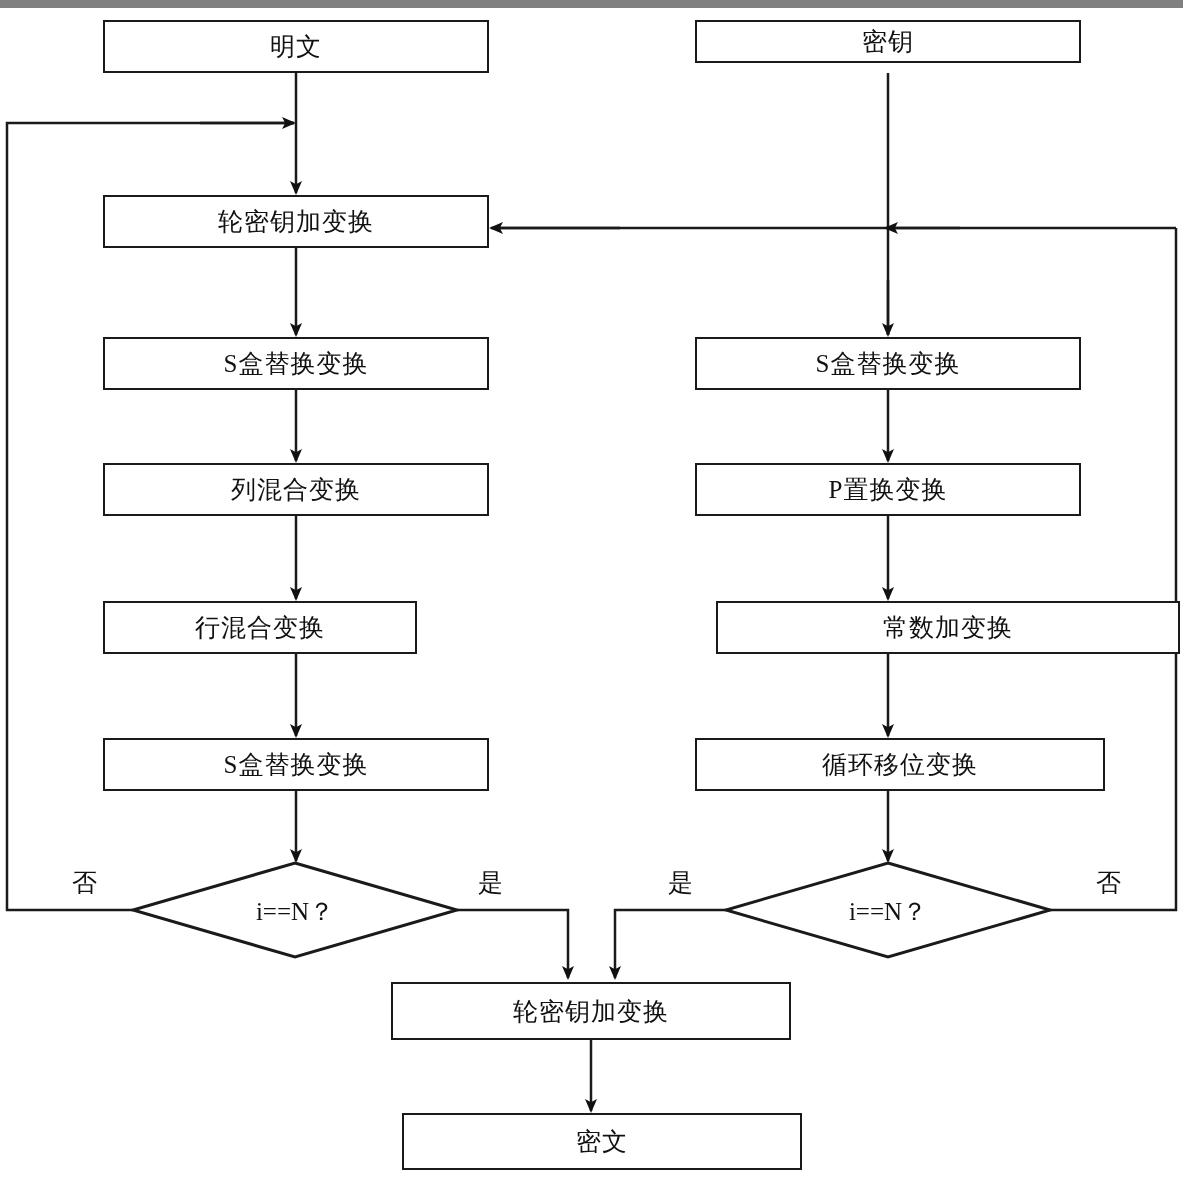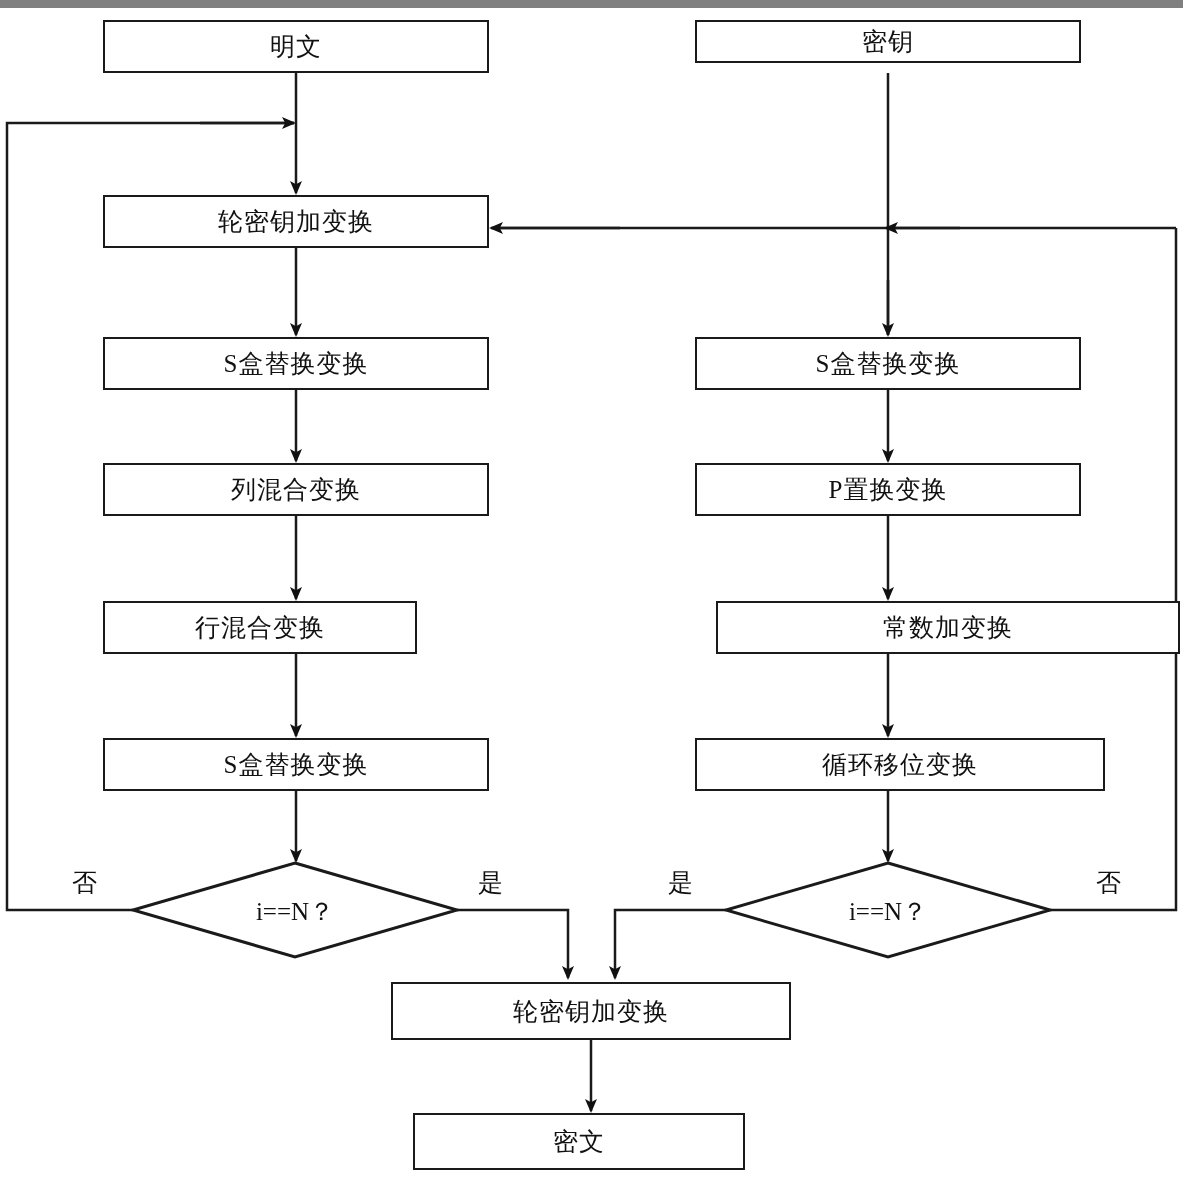--- a/index.html
+++ b/index.html
@@ -107,21 +107,21 @@
   </div>
 
   <div class="node" style="left:695px;top:738px;width:410px;height:53px;">
     <span>循环移位变换</span>
   </div>
 
   <div class="node" style="left:391px;top:982px;width:400px;height:58px;">
     <span>轮密钥加变换</span>
   </div>
 
-  <div class="node" style="left:413px;top:1113px;width:332px;height:57px;">
+  <div class="node" style="left:402px;top:1113px;width:400px;height:57px;">
     <span>密文</span>
   </div>
 
   <div class="diamond-label" style="left:235px;top:895px;width:120px;text-align:center;">
     <span>i==N？</span>
   </div>
 
   <div class="diamond-label" style="left:828px;top:895px;width:120px;text-align:center;">
     <span>i==N？</span>
   </div>

